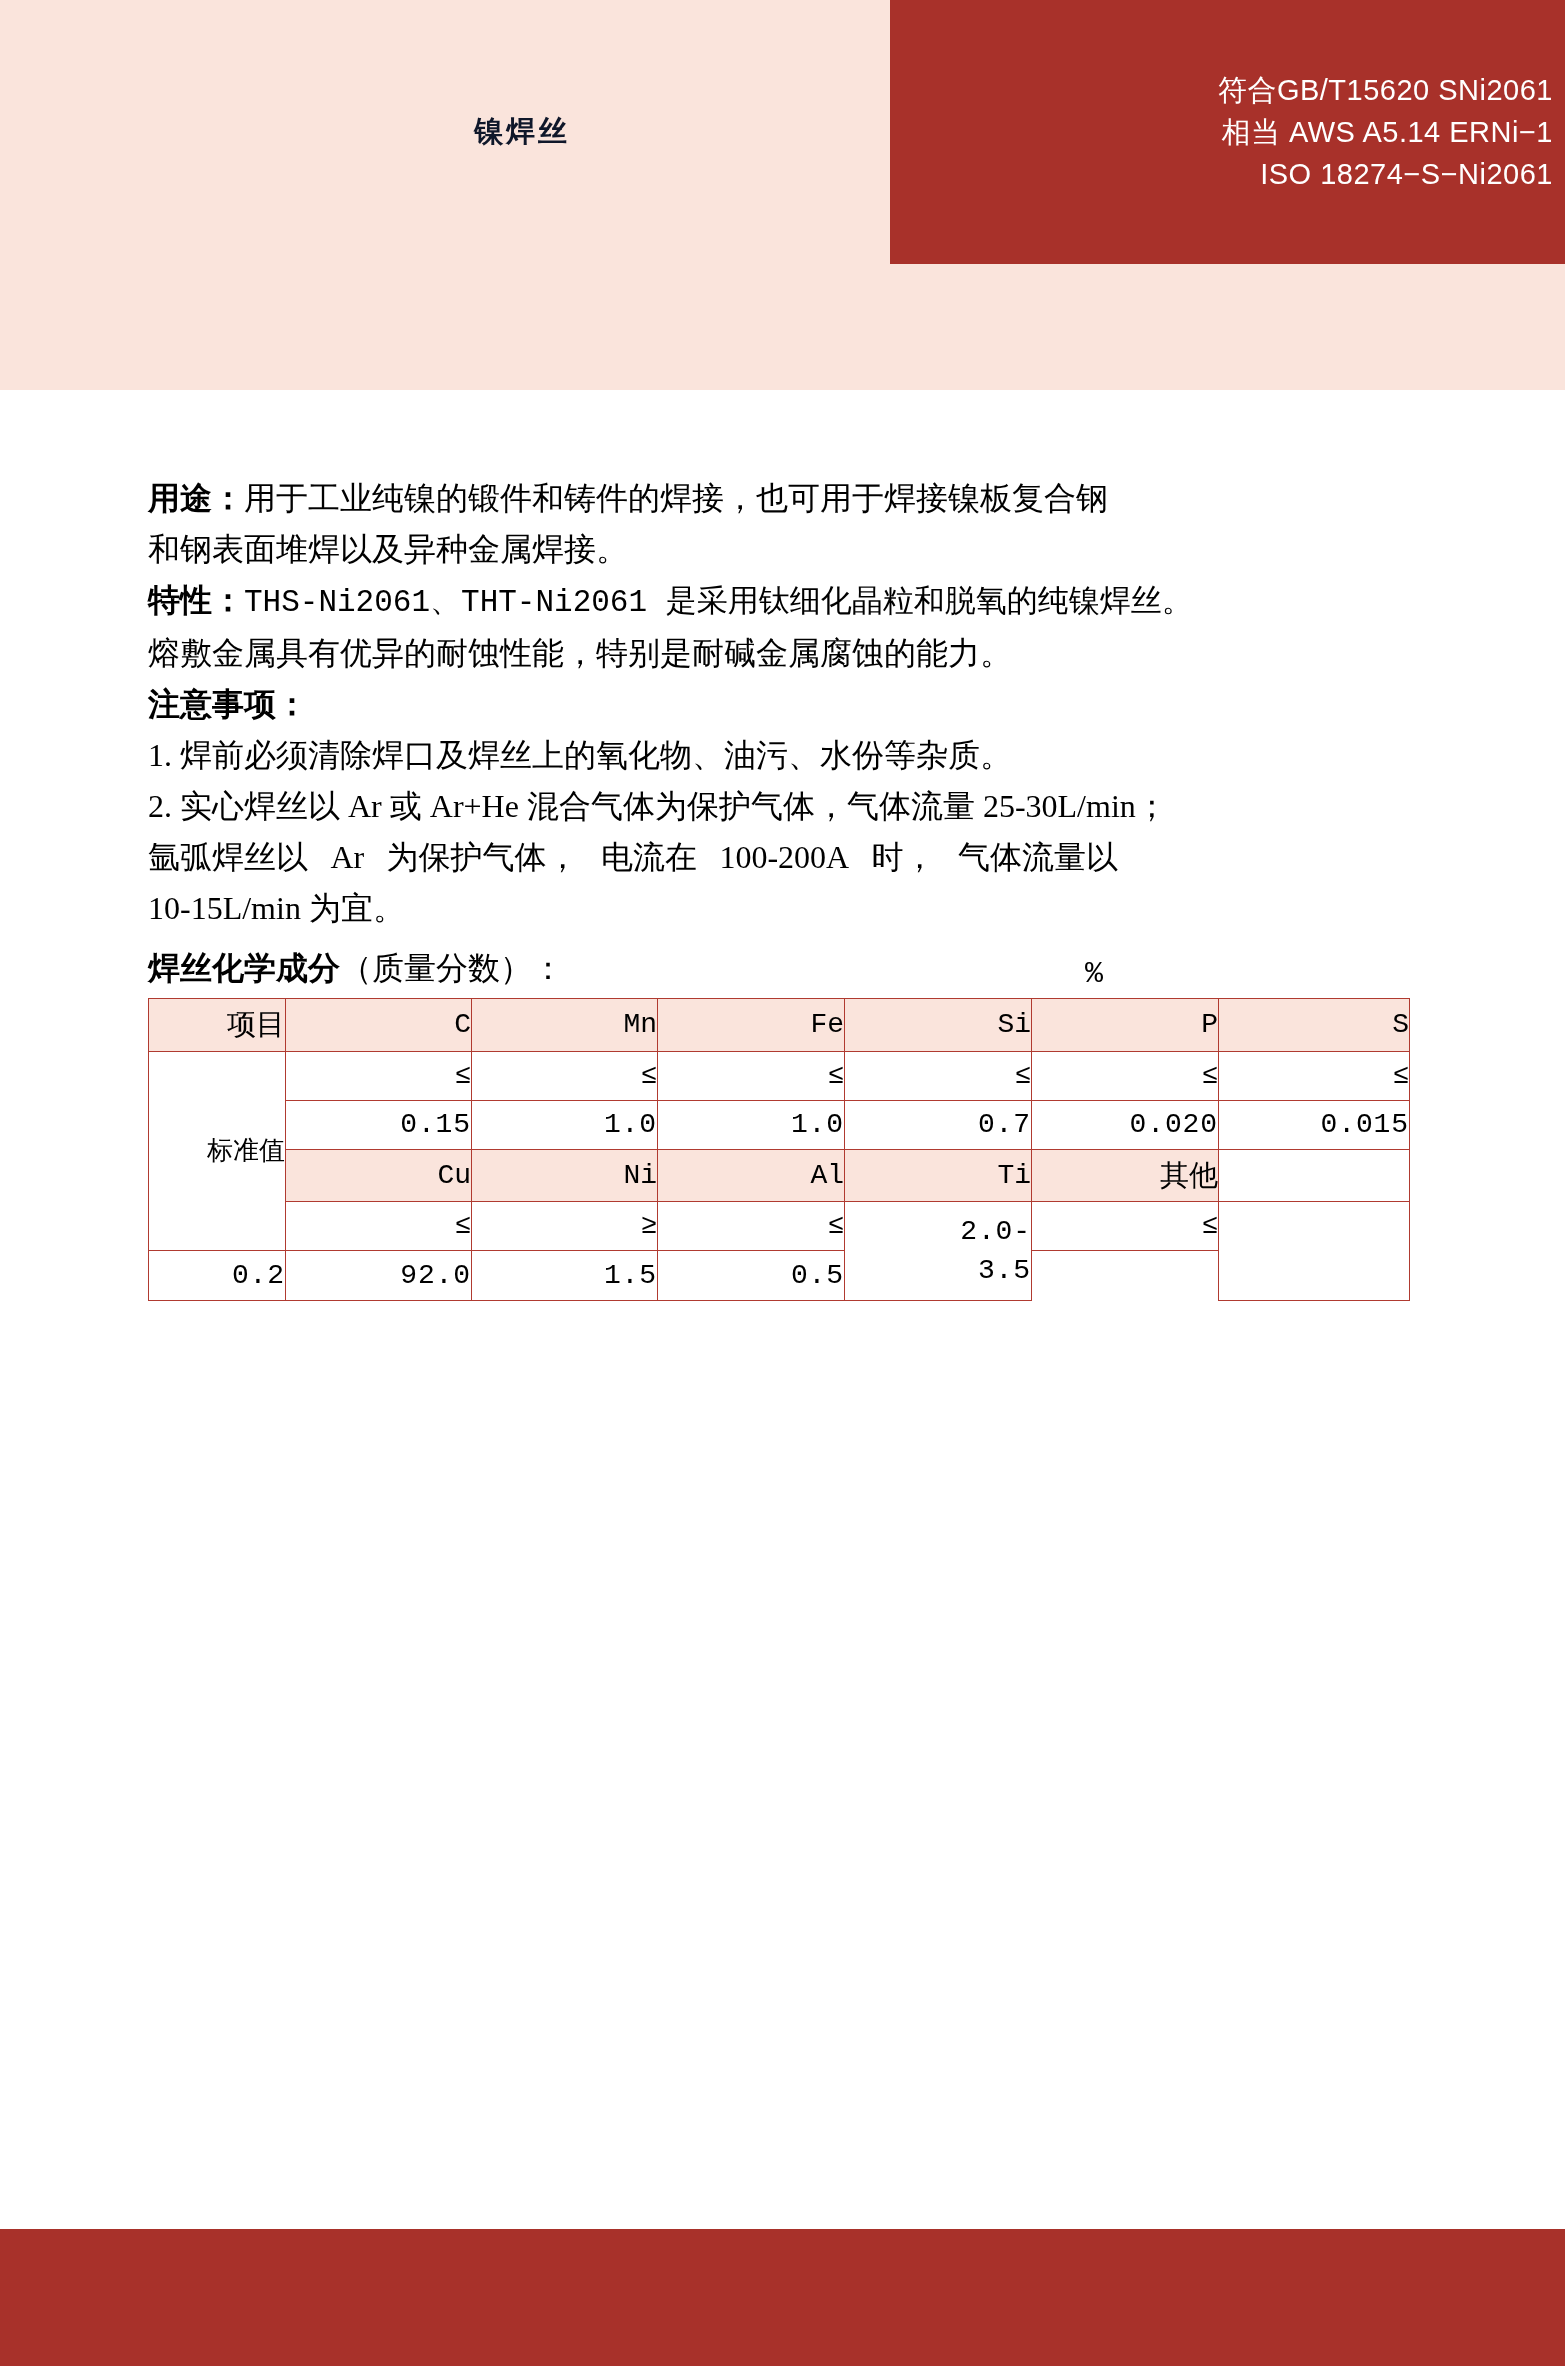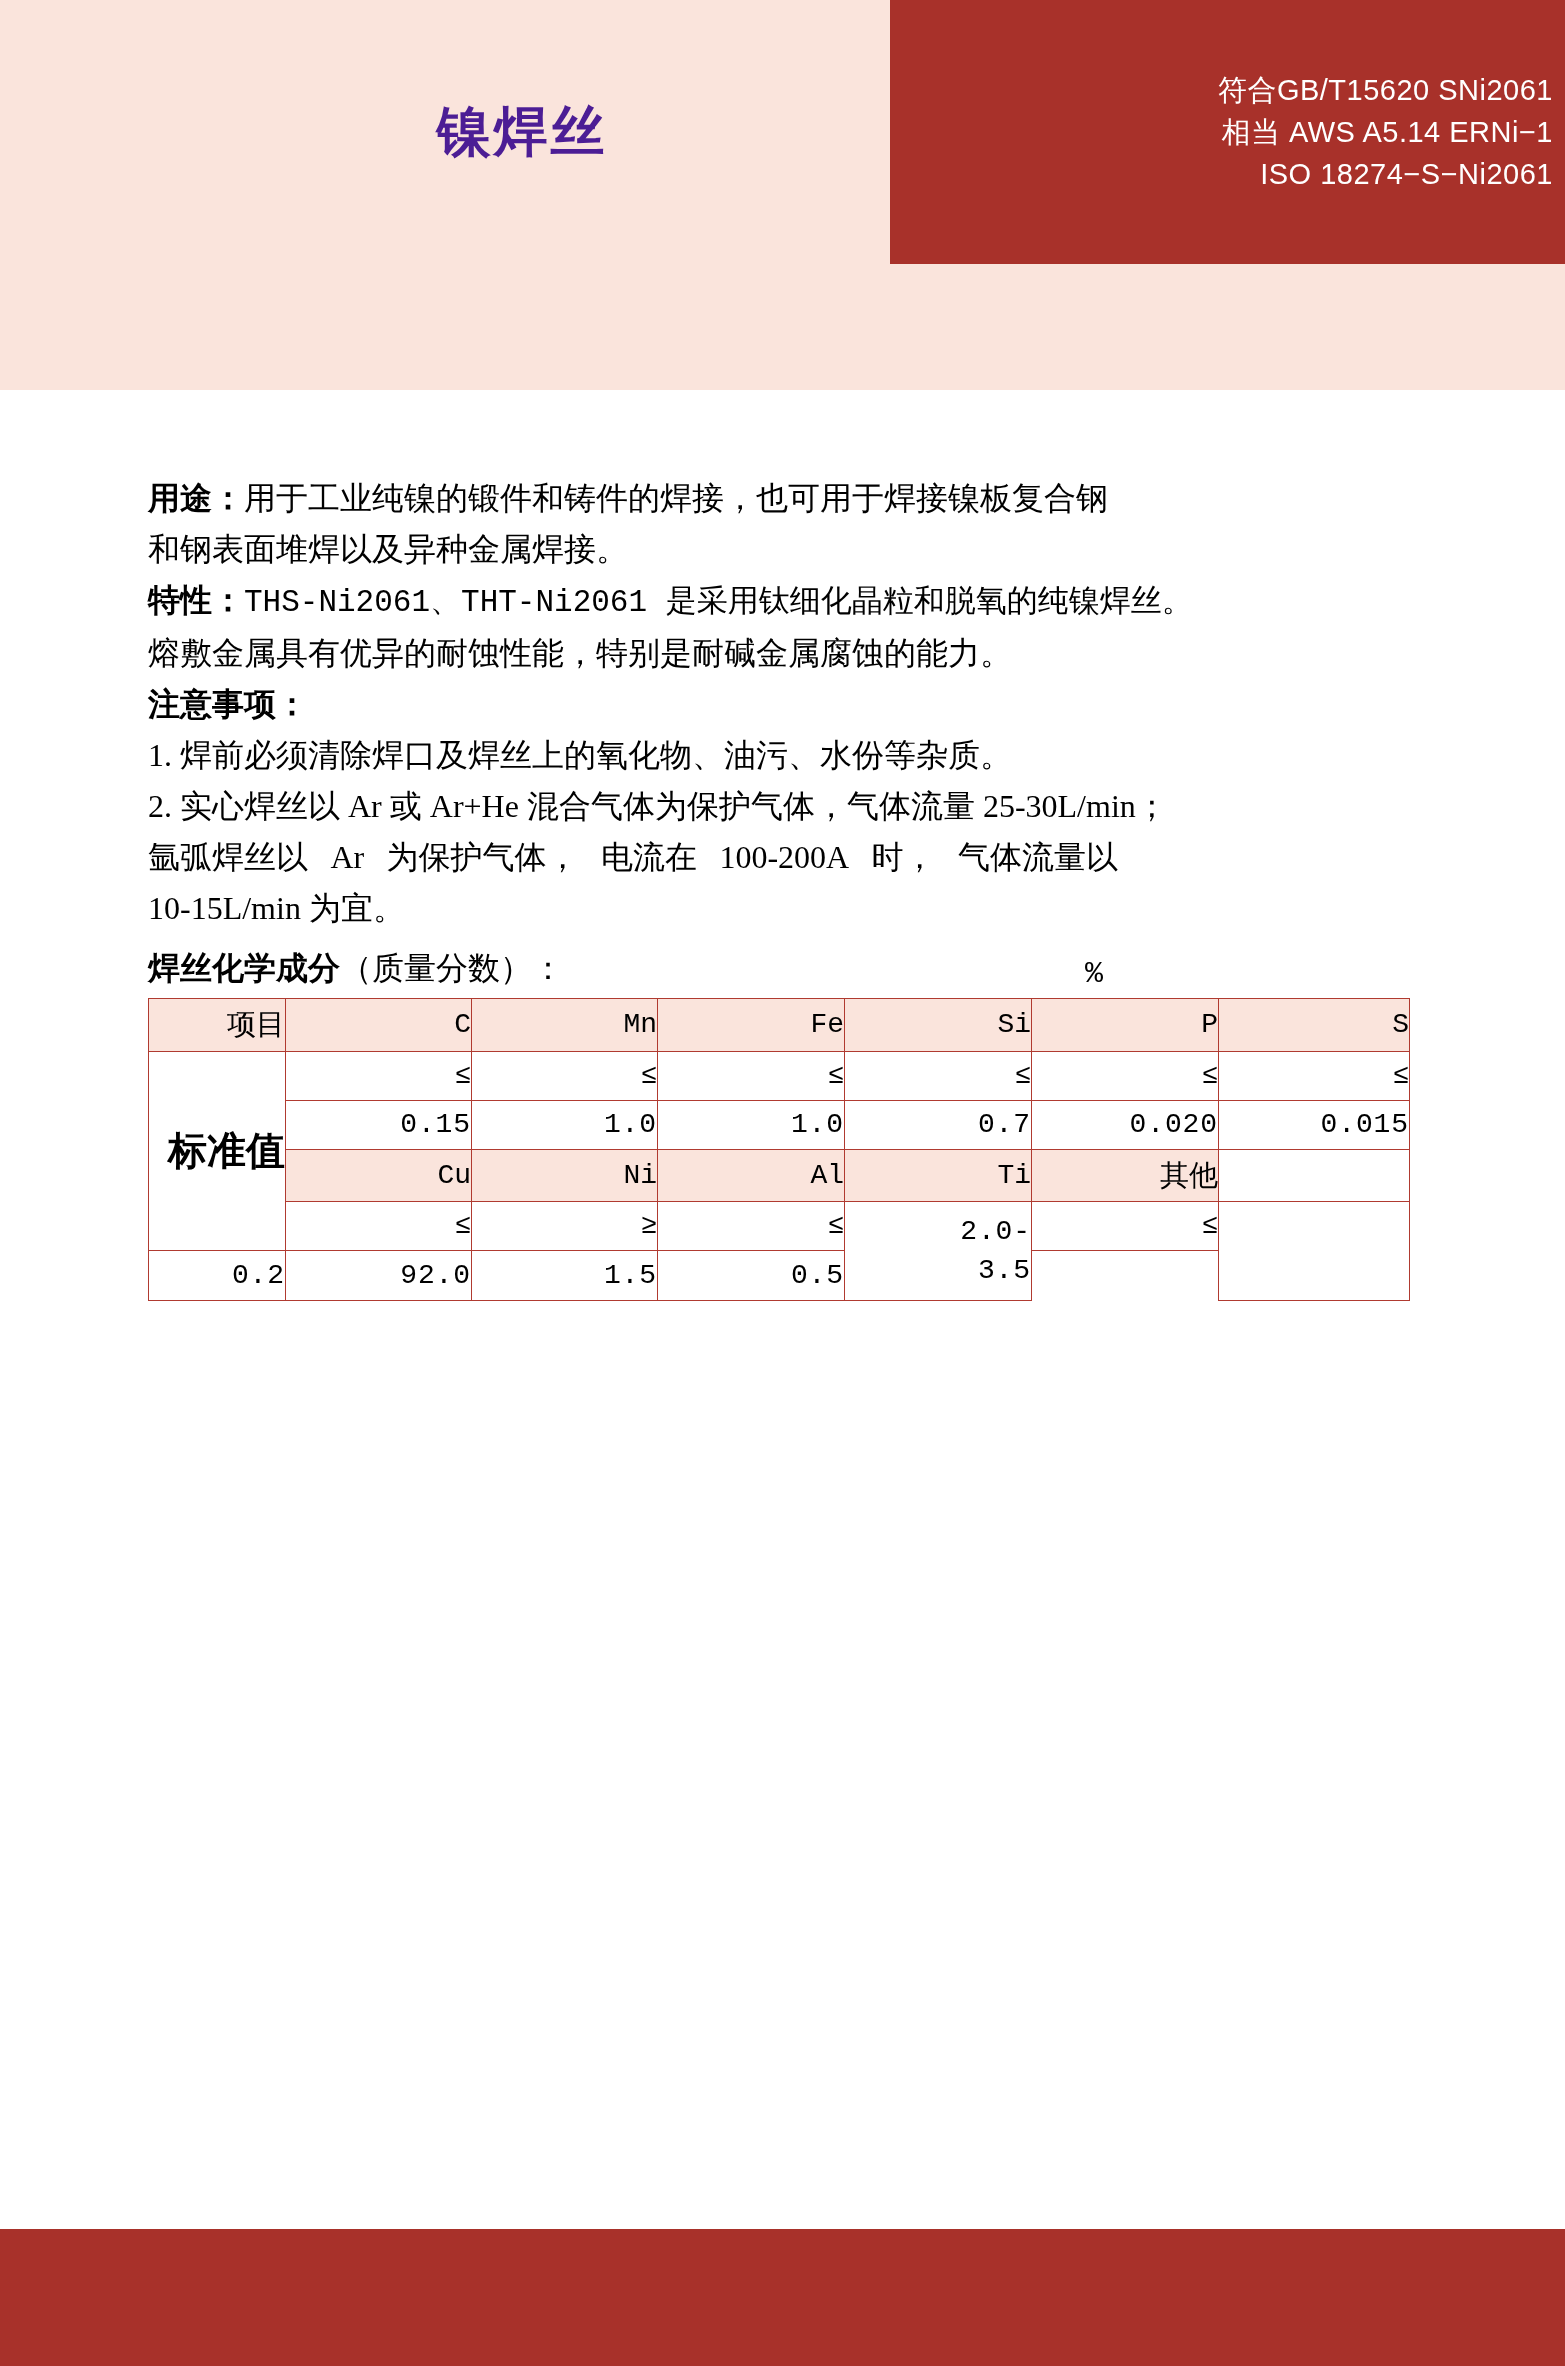--- a/index.html
+++ b/index.html
@@ -25,23 +25,23 @@
   }
   .header-title {
     position: absolute;
     left: 0;
     top: 0;
     width: 1044px;
     height: 264px;
     display: flex;
     align-items: center;
     justify-content: center;
-    font-size: 54px;
+    font-size: 29px;
     font-weight: bold;
-    color: #4c1d95;
+    color: #0f172a;
     letter-spacing: 2.8px;
     font-family: "Liberation Sans", "DejaVu Sans", sans-serif;
   }
   .header-badge {
     position: absolute;
     left: 890px;
     top: 0;
     width: 675px;
     height: 264px;
     background: #a8312a;
@@ -128,22 +128,21 @@
     height: 37px;
   }
   td.hdr {
     background: #fae4dc;
     height: 48px;
     padding: 3.7px 0;
   }
   td.rowlabel {
     background: #ffffff;
     font-family: "Liberation Sans", "DejaVu Sans", sans-serif;
-    font-size: 39px;
-    font-weight: bold;
+    font-size: 26px;
   }
   td.hdr.cjk, td.cjk {
     font-family: "Liberation Sans", "DejaVu Sans", sans-serif;
     font-size: 29px;
   }
   .op { font-size: 27px; }
   .val { font-size: 28px; letter-spacing: 0.9px; }
   td.two-line { line-height: 39px; padding: 3.7px 0; }
 
   

